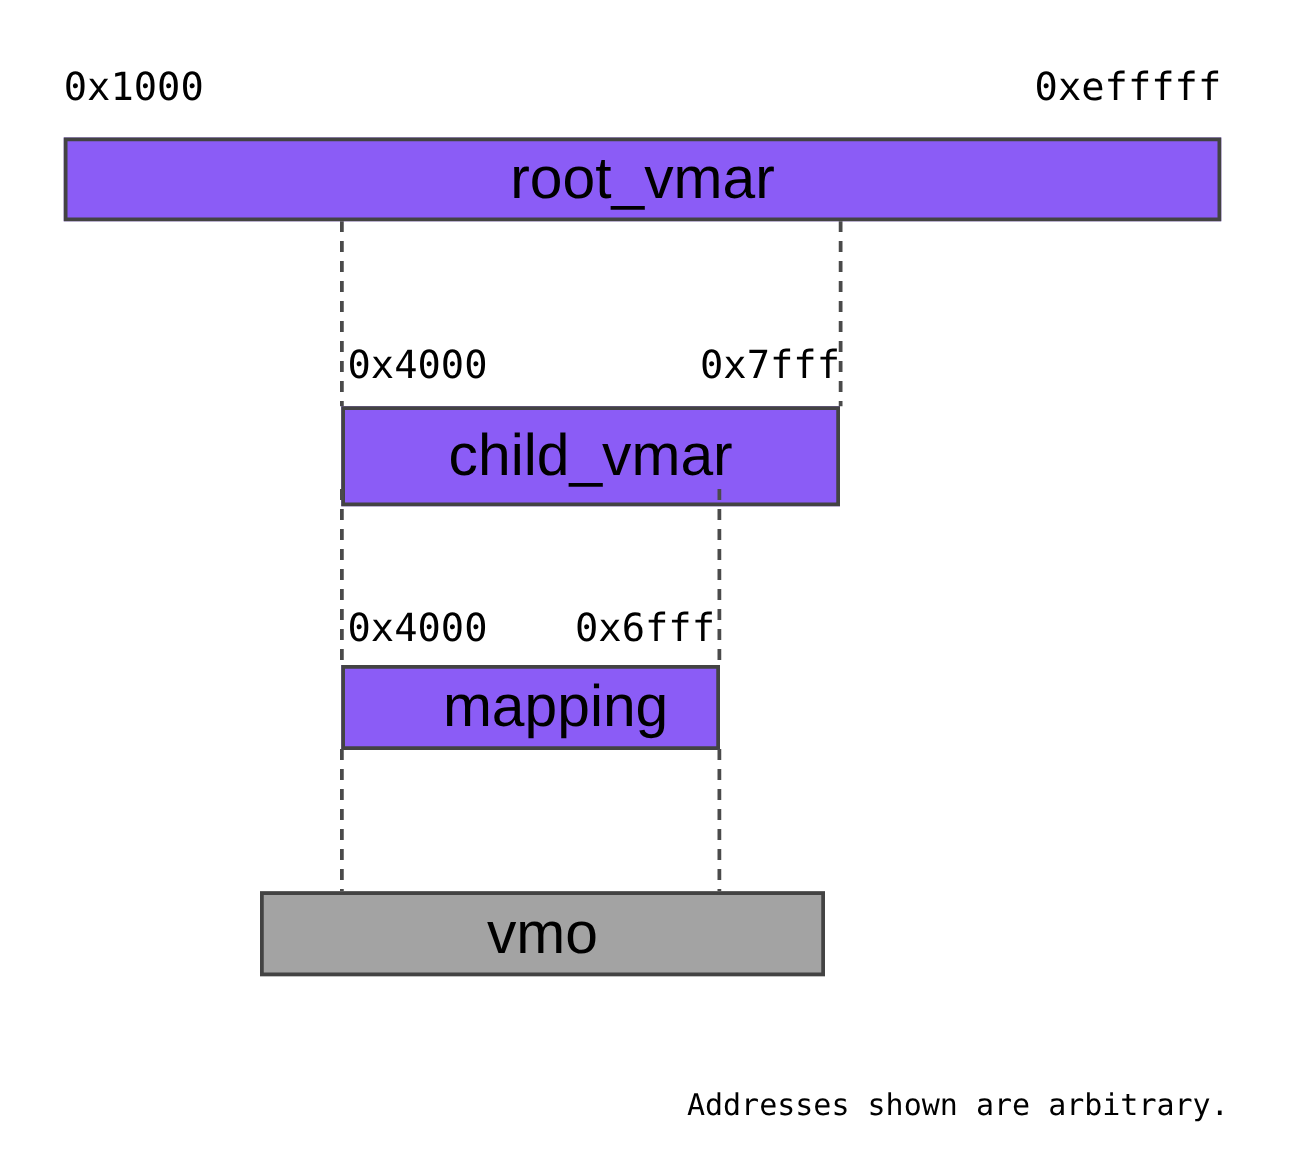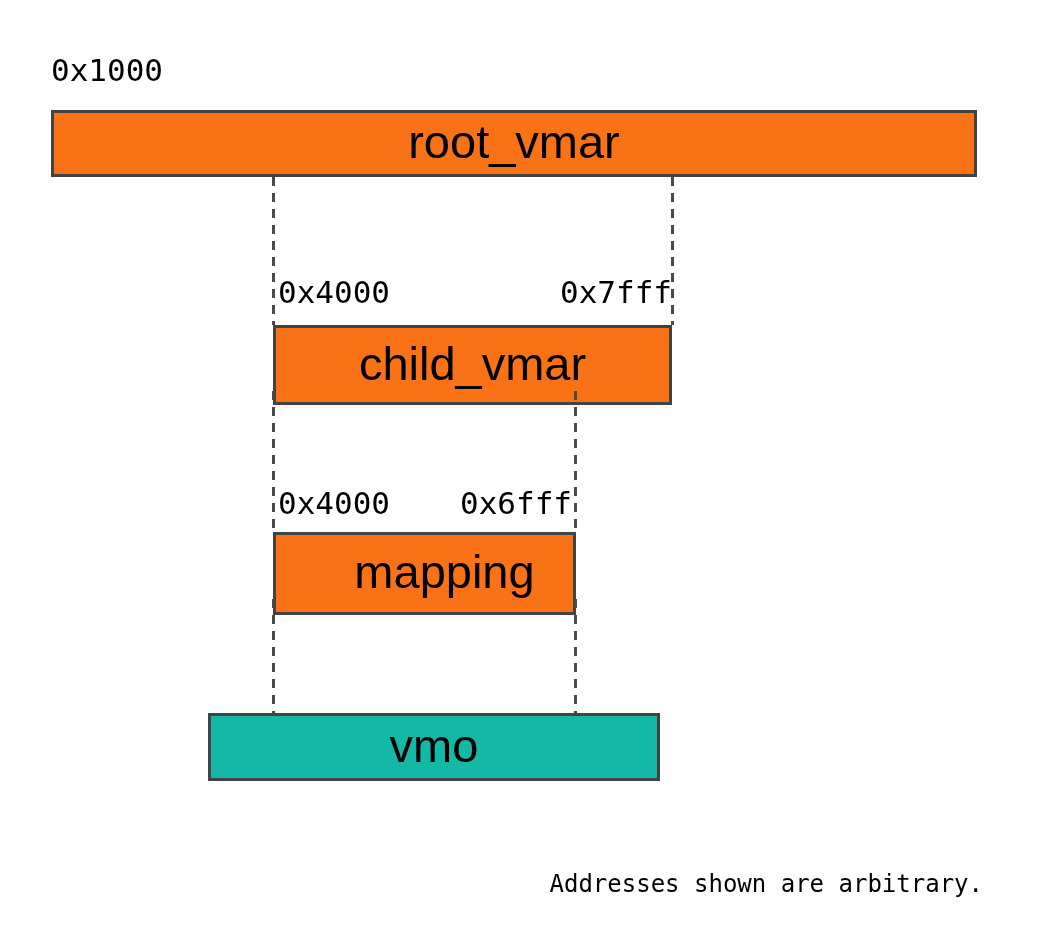--- a/index.html
+++ b/index.html
@@ -12,34 +12,34 @@
     width: 1046px;
     height: 938px;
     background: #ffffff;
     overflow: hidden;
     font-family: "Liberation Sans", sans-serif;
   }
   .box {
     position: absolute;
     box-sizing: border-box;
     border: 3px solid #434343;
-    background: #f97316;
+    background: #8b5cf6;
     display: flex;
     align-items: center;
     justify-content: center;
   }
   .box-label {
     font-family: "Liberation Sans", sans-serif;
     font-size: 47px;
     color: #000000;
     line-height: 1;
     padding-bottom: 4px;
   }
   .box-vmo {
-    background: #14b8a6;
+    background: #a3a3a3;
   }
   .mono {
     font-family: "DejaVu Sans Mono", "Liberation Mono", monospace;
     color: #000000;
     line-height: 1;
     white-space: pre;
   }
   .addr {
     font-size: 31px;
   }
@@ -72,21 +72,21 @@
     position: absolute;
     width: 3px;
     background: repeating-linear-gradient(
       to bottom,
       #4a4a4a 0px, #4a4a4a 9px,
       transparent 9px, transparent 16px
     );
   }
   .box-root    { left: 51px;  top: 110px; width: 926px; height: 67px; }
   .box-child   { left: 273px; top: 325px; width: 399px; height: 80px; }
-  .box-mapping { left: 273px; top: 532px; width: 303px; height: 83px; padding-left: 40px; }
+  .box-mapping { left: 273px; top: 532px; width: 303px; height: 68px; padding-left: 40px; }
   .box-vmo     { left: 208px; top: 713px; width: 452px; height: 68px; }
 
   .dash-root-left     { left: 272px; top: 177px; height: 148px; }
   .dash-root-right    { left: 671px; top: 177px; height: 148px; }
   .dash-child-left    { left: 272px; top: 391px; height: 141px; }
   .dash-child-right   { left: 574px; top: 391px; height: 141px; }
   .dash-mapping-left  { left: 272px; top: 599px; height: 114px; }
   .dash-mapping-right { left: 574px; top: 599px; height: 114px; }
 
   .caption {
@@ -96,20 +96,21 @@
     font-size: 24px;
   }
 </style>
 </head>
 <body>
 
 <div class="canvas">
 
   <div class="addr-row addr-row-top">
     <span class="mono addr">0x1000</span>
+    <span class="mono addr">0xefffff</span>
   </div>
 
   <div class="box box-root">
     <span class="box-label">root_vmar</span>
   </div>
 
   <div class="dash dash-root-left"></div>
   <div class="dash dash-root-right"></div>
 
   <div class="addr-row addr-row-child">

